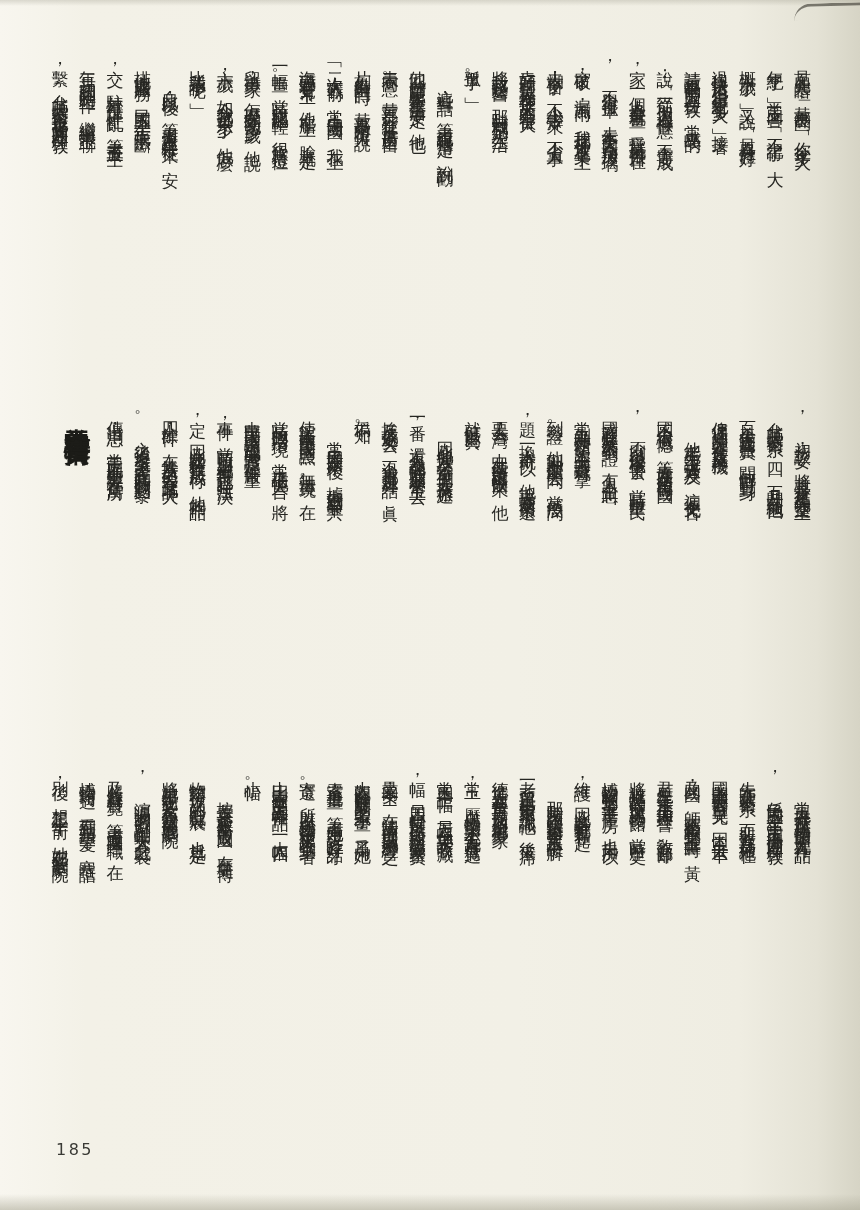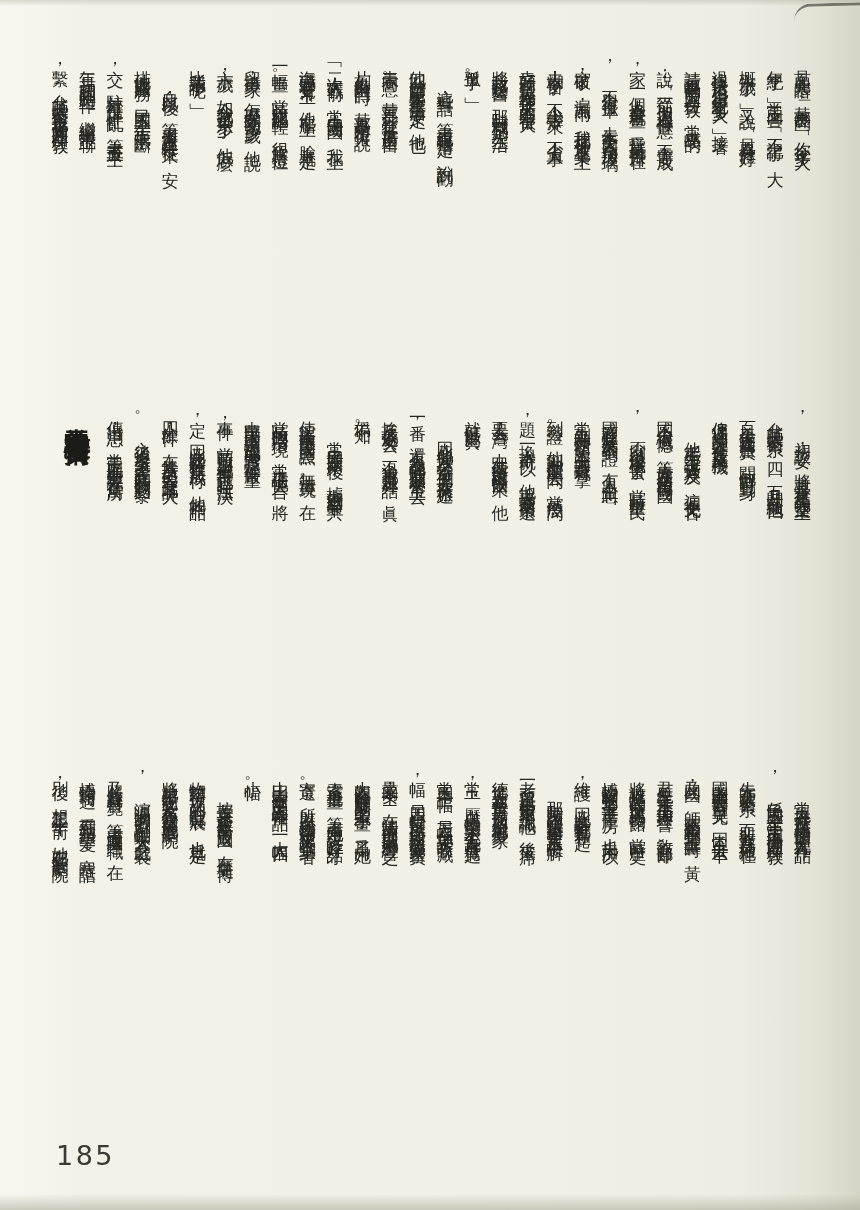--- a/index.html
+++ b/index.html
@@ -29,21 +29,21 @@
   }
   .col.ind{text-indent:20.2px;}
   .title{
     margin:0;margin-block-start:7px;
     font-size:26px;line-height:33px;letter-spacing:1.5px;
     font-weight:bold;color:#1c1c18;
   }
   .pagenum{
     position:absolute;left:56px;top:1140px;
     font-family:"DejaVu Sans","Liberation Sans",sans-serif;
-    font-size:27px;letter-spacing:2.5px;color:#3a3a35;
+    font-size:16px;letter-spacing:2.5px;color:#3a3a35;
   }
 </style>
 </head>
 <body>
 
 <div class="page">
   <div class="edge-top"></div>
   <div class="corner-line"></div>
 
   <section class="band band1">

